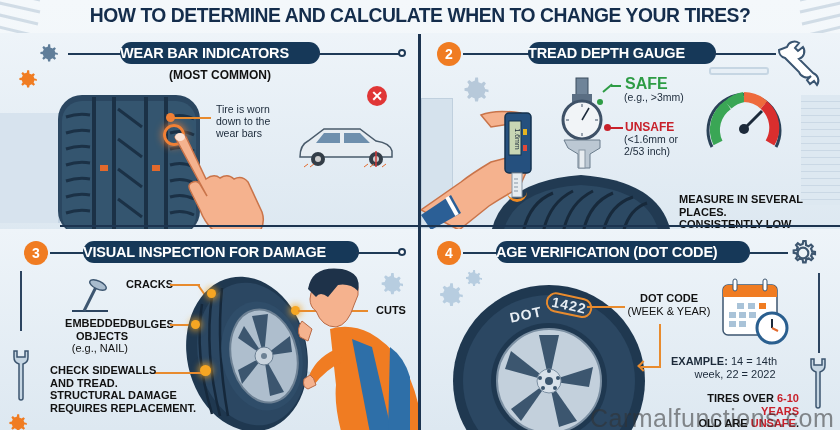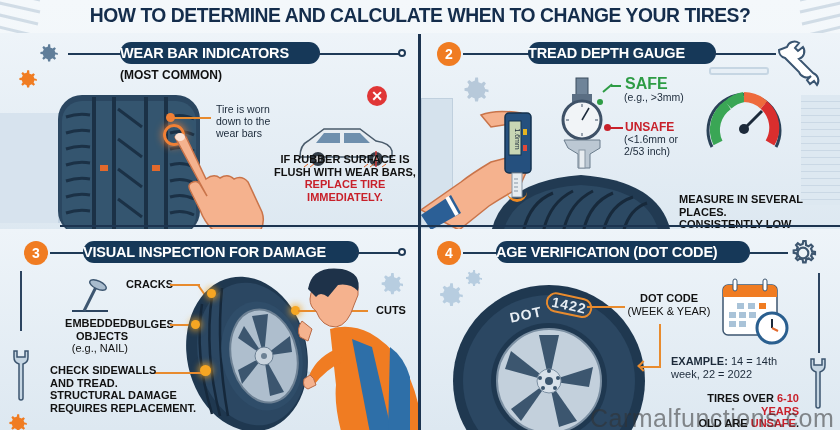--- a/index.html
+++ b/index.html
@@ -49,21 +49,21 @@
   </svg>
   <svg style="left:14px;top:34px;width:26px;height:26px" viewBox="0 0 24 24">
     <path fill="#f07c22" d="M12 8a4 4 0 1 0 0 8 4 4 0 0 0 0-8zm9 4.9v-1.8l-2.2-.4a7 7 0 0 0-.8-1.9l1.3-1.8-1.3-1.3-1.8 1.3a7 7 0 0 0-1.9-.8L14 3h-1.8l-.4 2.2a7 7 0 0 0-1.9.8L8.1 4.7 6.8 6l1.3 1.8a7 7 0 0 0-.8 1.9L5 10.1v1.8l2.2.4c.2.7.4 1.3.8 1.9l-1.3 1.8 1.3 1.3 1.8-1.3c.6.4 1.2.6 1.9.8l.4 2.2H14l.4-2.2c.7-.2 1.3-.4 1.9-.8l1.8 1.3 1.3-1.3-1.3-1.8c.4-.6.6-1.2.8-1.9z"></path>
   </svg>
 
   <div class="hline" style="left:68px;top:20px;width:56px"></div>
   <div class="pill" style="left:120px;top:9px;width:200px">WEAR BAR INDICATORS</div>
   <div class="hline" style="left:318px;top:20px;width:82px"></div>
   <div class="endcap" style="left:398px;top:16px"></div>
 
-  <div class="txt bold" style="left:120px;top:36px;width:200px;font-size:12px">(MOST COMMON)</div>
+  <div class="txt bold" style="left:120px;top:36px;width:200px;text-align:center;font-size:12px">(MOST COMMON)</div>
 
   <svg style="left:58px;top:54px;width:142px;height:145px" viewBox="0 0 142 145">
     <rect x="0" y="8" width="142" height="140" rx="24" fill="#2a4660"></rect>
     <rect x="4" y="14" width="134" height="134" rx="20" fill="#34556f"></rect>
     <g stroke="#1b3146" stroke-width="4">
       <line x1="36" y1="10" x2="36" y2="145"></line>
       <line x1="56" y1="10" x2="56" y2="145"></line>
       <line x1="88" y1="10" x2="88" y2="145"></line>
       <line x1="108" y1="10" x2="108" y2="145"></line>
     </g>
@@ -95,26 +95,20 @@
     <path d="M28 12 h16 v10 h-24 z M48 12 h16 l10 10 h-26 z" fill="#6e8fad"></path>
     <circle cx="22" cy="38" r="7" fill="#333d47"></circle>
       <circle cx="22" cy="38" r="3" fill="#ccc"></circle>
     <circle cx="80" cy="38" r="7" fill="#333d47"></circle>
       <circle cx="80" cy="38" r="3" fill="#ccc"></circle>
     <line x1="80" y1="30" x2="80" y2="46" stroke="#d23a3a" stroke-width="1.5"></line>
     <path d="M8 46 l4-3 M14 46 l4-3 M68 46 l4-3 M74 46 l4-3 M86 46 l4-3" stroke="#e2692c" stroke-width="1"></path>
   </svg>
   <div style="position:absolute;left:367px;top:53px;width:20px;height:20px;border-radius:50%;background:#e03636;color:#fff;font-weight:700;font-size:14px;line-height:20px;text-align:center">✕</div>
 
-  <div class="txt bold" style="left:272px;top:120px;width:146px;text-align:center;font-size:11px">
-    <div>IF RUBBER SURFACE IS</div>
-    <div>FLUSH WITH WEAR BARS,</div>
-    <div class="red">REPLACE TIRE</div>
-    <div class="red">IMMEDIATELY.</div>
-  </div>
 </div>
 
 <div class="panel" style="left:421px;top:33px">
   <div class="panel-bg"></div>
   <div style="position:absolute;left:0;top:65px;width:32px;height:130px;background:#d5e2ed;border:1px solid #c0d0de"></div>
   <div style="position:absolute;left:380px;top:62px;width:45px;height:110px;background:repeating-linear-gradient(180deg,#dde8f1 0 6px,#cad8e5 6px 7px)"></div>
 
   <div class="numbadge" style="left:16px;top:9px">2</div>
   <div class="hline" style="left:42px;top:20px;width:68px"></div>
   <div class="pill" style="left:107px;top:9px;width:188px">TREAD DEPTH GAUGE</div>
@@ -358,21 +352,21 @@
     <rect x="38" y="26" width="7" height="6" fill="#f07c22"></rect>
   </svg>
   <svg style="left:334px;top:82px;width:34px;height:34px" viewBox="0 0 34 34">
     <circle cx="17" cy="17" r="15" fill="#fff" stroke="#2a5f8f" stroke-width="3"></circle>
     <line x1="17" y1="17" x2="17" y2="8" stroke="#1c2a3a" stroke-width="2"></line>
     <line x1="17" y1="17" x2="23" y2="20" stroke="#e2692c" stroke-width="2"></line>
   </svg>
 
   <div class="txt" style="left:250px;top:126px;width:128px;font-size:11px;line-height:13px">
     <div><span style="font-weight:700">EXAMPLE:</span><span> 14 = 14th</span></div>
-    <div style="text-align:left">week, 22 = 2022</div>
+    <div style="text-align:center">week, 22 = 2022</div>
   </div>
   <div class="txt bold" style="left:250px;top:163px;width:128px;text-align:right;font-size:11px">
     <div><span>TIRES OVER </span><span class="red">6-10 YEARS</span></div>
     <div><span>OLD ARE </span><span class="red">UNSAFE</span><span>.</span></div>
   </div>
 </div>
 
 <div class="divider-v"></div>
 <div class="divider-h"></div>
 

